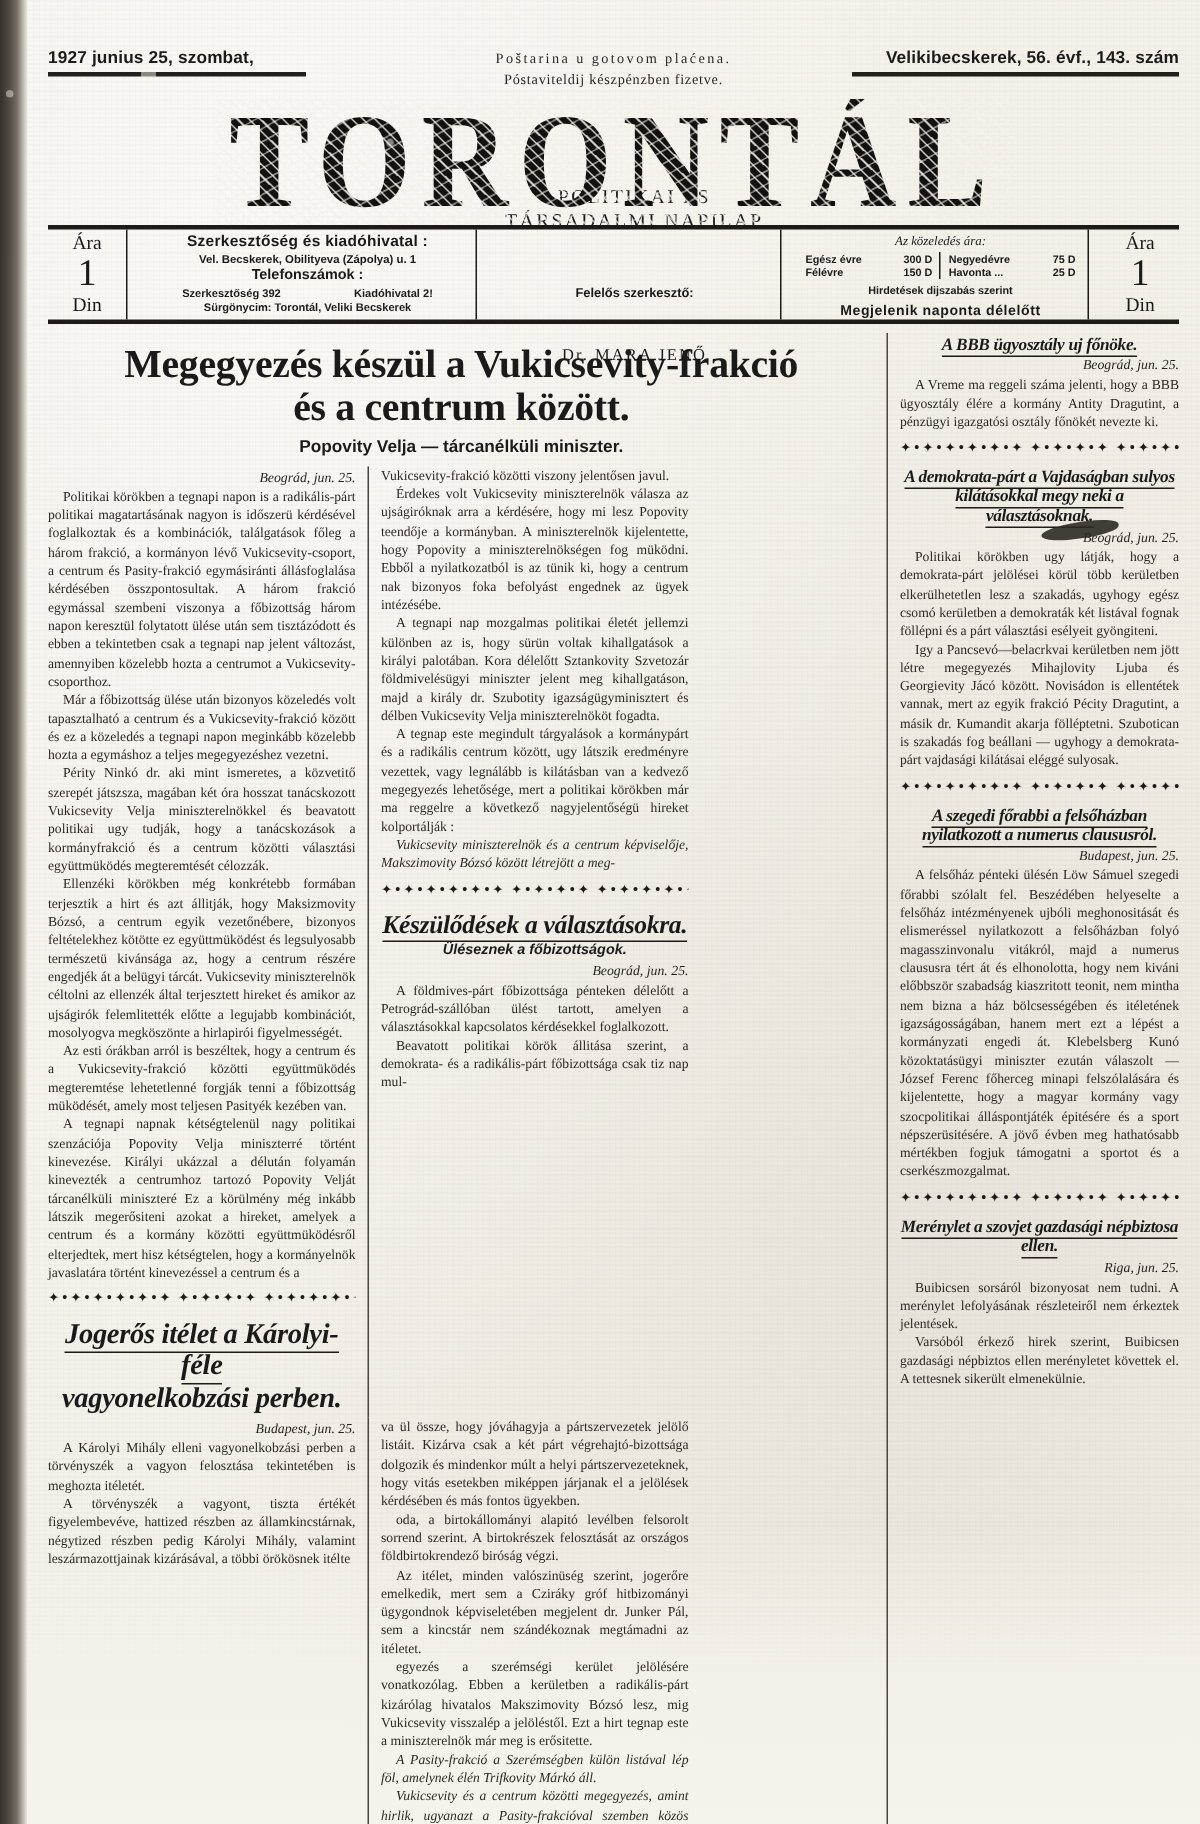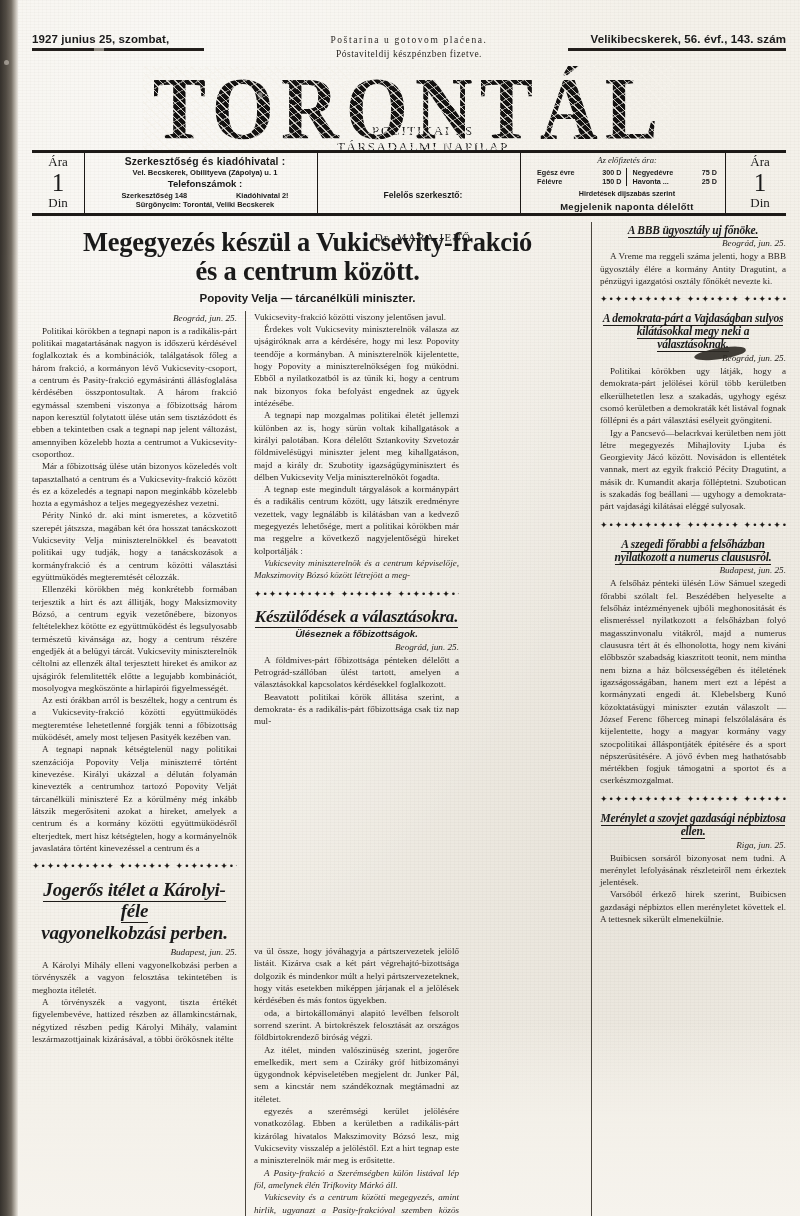--- a/index.html
+++ b/index.html
@@ -225,36 +225,36 @@
         <div class="num">1</div>
         <div class="din">Din</div>
       </div>
       <div class="vline"></div>
 
       <div class="ib-ed">
         <div class="l1">Szerkesztőség és kiadóhivatal :</div>
         <div class="l2">Vel. Becskerek, Obilityeva (Zápolya) u. 1</div>
         <div class="l3">Telefonszámok :</div>
         <div class="l4">
-          <span>Szerkesztőség 148</span>
+          <span>Szerkesztőség 392</span>
           <span>Kiadóhivatal 2!</span>
         </div>
         <div class="l5">Sürgönycim: Torontál, Veliki Becskerek</div>
       </div>
       <div class="vline"></div>
 
       <div class="ib-mid">
         <div class="kind">POLITIKAI ÉS TÁRSADALMI NAPILAP</div>
         <div class="resp">Felelős szerkesztő:</div>
         <div class="editor">Dr. MARA JENŐ</div>
       </div>
       <div class="vline"></div>
 
       <div class="ib-sub">
-        <div class="t">Az előfizetés ára:</div>
+        <div class="t">Az közeledés ára:</div>
         <div class="rows">
           <div class="c">
             <div>
                 <span>Egész évre</span>
                 <span>300 D</span>
               </div>
             <div>
                 <span>Félévre</span>
                 <span>150 D</span>
               </div>

